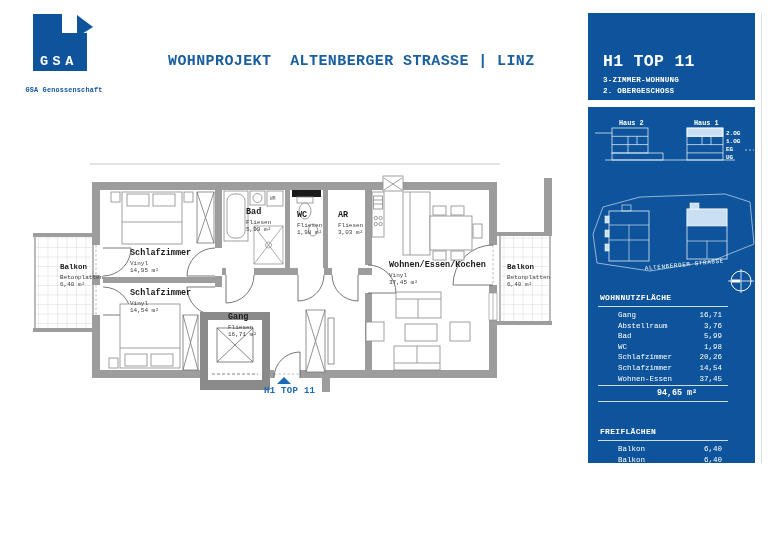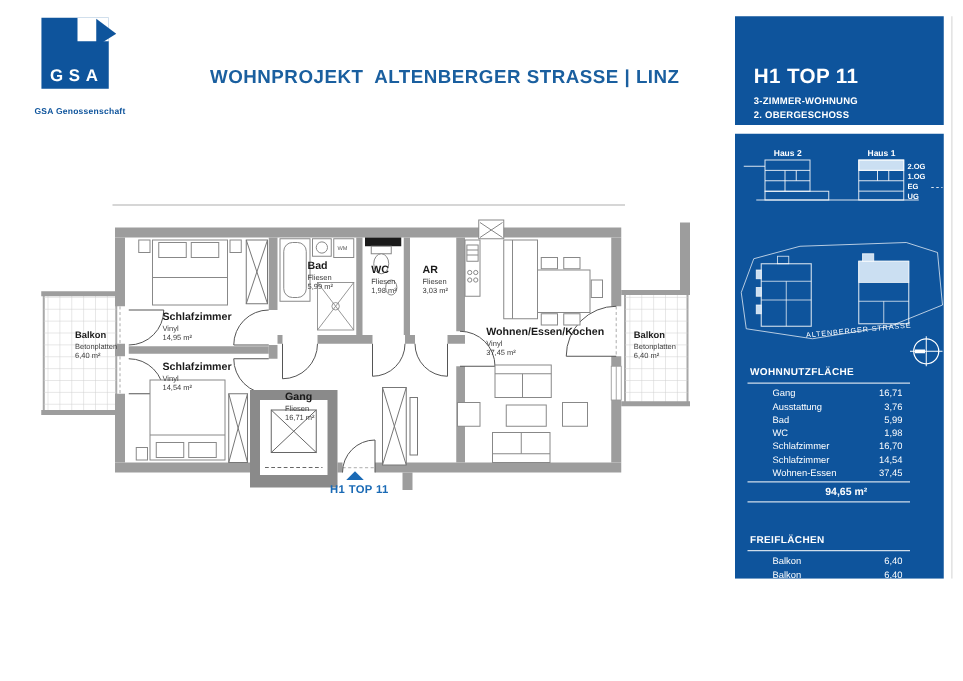--- a/index.html
+++ b/index.html
@@ -1,17 +1,17 @@
 <!DOCTYPE html>
 <html><head>
 <meta charset="utf-8">
 <style>
   html,body{margin:0;padding:0;background:#fff;}
   #page{position:relative;width:770px;height:463px;background:#fff;overflow:hidden;
-        font-family:Liberation Sans, sans-serif;}
+        font-family:Liberation Mono, monospace;}
   .abs{position:absolute;}
 
   
   #logo-square{position:absolute;left:33px;top:14px;width:60px;height:58px;}
   #logo-caption{position:absolute;left:24px;top:86px;width:80px;text-align:center;
     font-size:6.8px;font-weight:bold;color:#0e549c;letter-spacing:0.2px;}
   #page-title{position:absolute;left:168px;top:53px;font-size:15px;font-weight:bold;
     color:#1a5f9f;letter-spacing:0.4px;white-space:pre;text-align:center;}
 
   
@@ -380,34 +380,34 @@
     </svg>
 
     <div class="sb-header" style="top:186px;">WOHNNUTZFLÄCHE</div>
     <div class="sb-line" style="top:199px;"></div>
     <div class="sb-rows" style="top:203px;">
       <div class="sb-row">
         <span class="lbl">Gang</span>
         <span class="val">16,71</span>
       </div>
       <div class="sb-row">
-        <span class="lbl">Ausstattung</span>
+        <span class="lbl">Abstellraum</span>
         <span class="val">3,76</span>
       </div>
       <div class="sb-row">
         <span class="lbl">Bad</span>
         <span class="val">5,99</span>
       </div>
       <div class="sb-row">
         <span class="lbl">WC</span>
         <span class="val">1,98</span>
       </div>
       <div class="sb-row">
         <span class="lbl">Schlafzimmer</span>
-        <span class="val">16,70</span>
+        <span class="val">20,26</span>
       </div>
       <div class="sb-row">
         <span class="lbl">Schlafzimmer</span>
         <span class="val">14,54</span>
       </div>
       <div class="sb-row">
         <span class="lbl">Wohnen-Essen</span>
         <span class="val">37,45</span>
       </div>
     </div>

